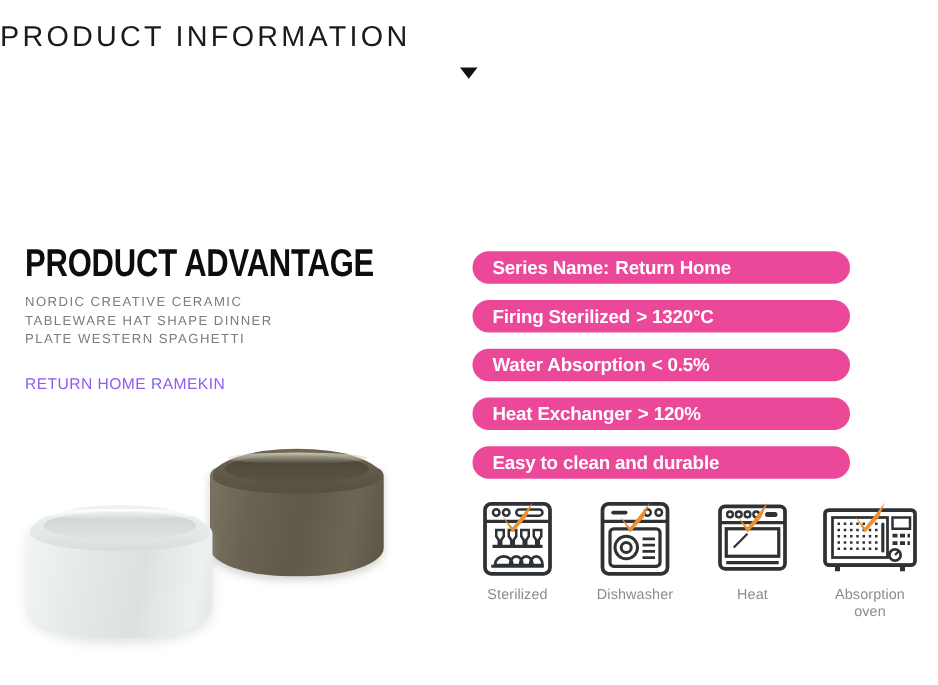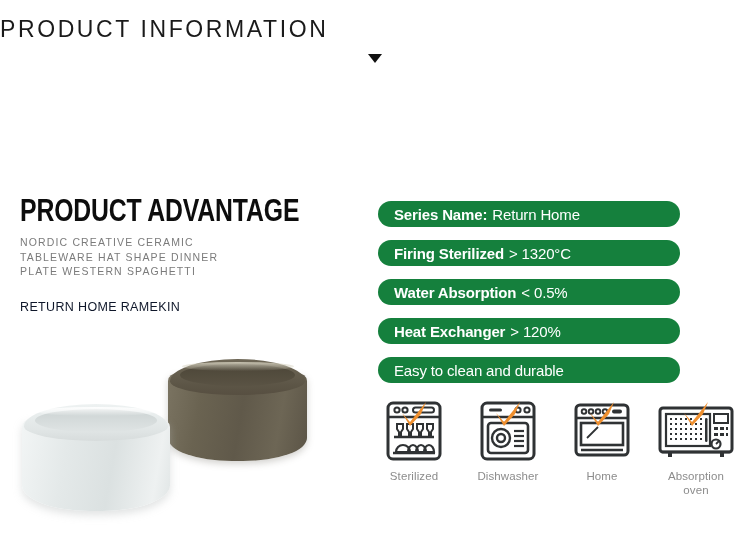--- a/index.html
+++ b/index.html
@@ -65,21 +65,21 @@
     line-height: 14.5px;
     letter-spacing: 1.15px;
     color: #7b7b7b;
     text-transform: uppercase;
   }
   .advantage-sub div { white-space: nowrap; }
   .product-name {
     margin-top: 21px;
     font-size: 12.5px;
     letter-spacing: 0.35px;
-    color: #0f172a;
+    color: #8b5cf6;
     white-space: nowrap;
   }
 
   
   .product-photo {
     position: absolute;
     left: 0;
     top: 330px;
     width: 345px;
     height: 218px;
@@ -164,37 +164,37 @@
   
   .spec-list {
     position: absolute;
     left: 378px;
     top: 201px;
     width: 302px;
   }
   .spec-badge {
     height: 26px;
     margin-bottom: 13px;
-    background: #15803d;
+    background: #ec4899;
     border-radius: 13px;
     display: flex;
     align-items: center;
     padding: 0 16px;
     box-sizing: border-box;
     color: #ffffff;
     white-space: nowrap;
   }
   .spec-badge .label {
     font-size: 15px;
     font-weight: 700;
     letter-spacing: -0.15px;
   }
   .spec-badge .value {
     font-size: 15px;
-    font-weight: 400;
+    font-weight: 700;
     letter-spacing: -0.15px;
     margin-left: 5px;
   }
   .spec-badge .value.no-label { margin-left: 0; }
 
   
   .feature-row {
     position: absolute;
     left: 372px;
     top: 400px;
@@ -352,21 +352,21 @@
         <circle cx="33" cy="11.5" r="2.3" fill="none" stroke="#2f3234" stroke-width="1.9"></circle>
         <rect x="40" y="9.5" width="10" height="4" rx="2" fill="#2f3234"></rect>
         <rect x="9" y="23" width="42" height="22" fill="none" stroke="#2f3234" stroke-width="2.6"></rect>
         <line x1="15" y1="38" x2="26" y2="27" stroke="#2f3234" stroke-width="1.8"></line>
         <line x1="9" y1="50" x2="51" y2="50" stroke="#2f3234" stroke-width="2.6"></line>
       </svg>
       <svg class="feature-check" viewBox="0 0 30 26">
         <path d="M3 13 L11 22 L27 2 L22 14 L11 26 Z" fill="#ef8f2e"></path>
       </svg>
     </div>
-    <div class="feature-caption">Home</div>
+    <div class="feature-caption">Heat</div>
   </div>
 
   <div class="feature-item wide">
     <div class="feature-art">
       <svg width="80" height="62" viewBox="0 0 80 62">
         <rect x="4" y="8" width="72" height="44" rx="3" fill="none" stroke="#2f3234" stroke-width="3"></rect>
         <rect x="10" y="14" width="44" height="32" fill="none" stroke="#2f3234" stroke-width="2.2"></rect>
         <g fill="#2f3234">
           <rect x="14" y="18" width="2" height="2"></rect>
             <rect x="19" y="18" width="2" height="2"></rect>

